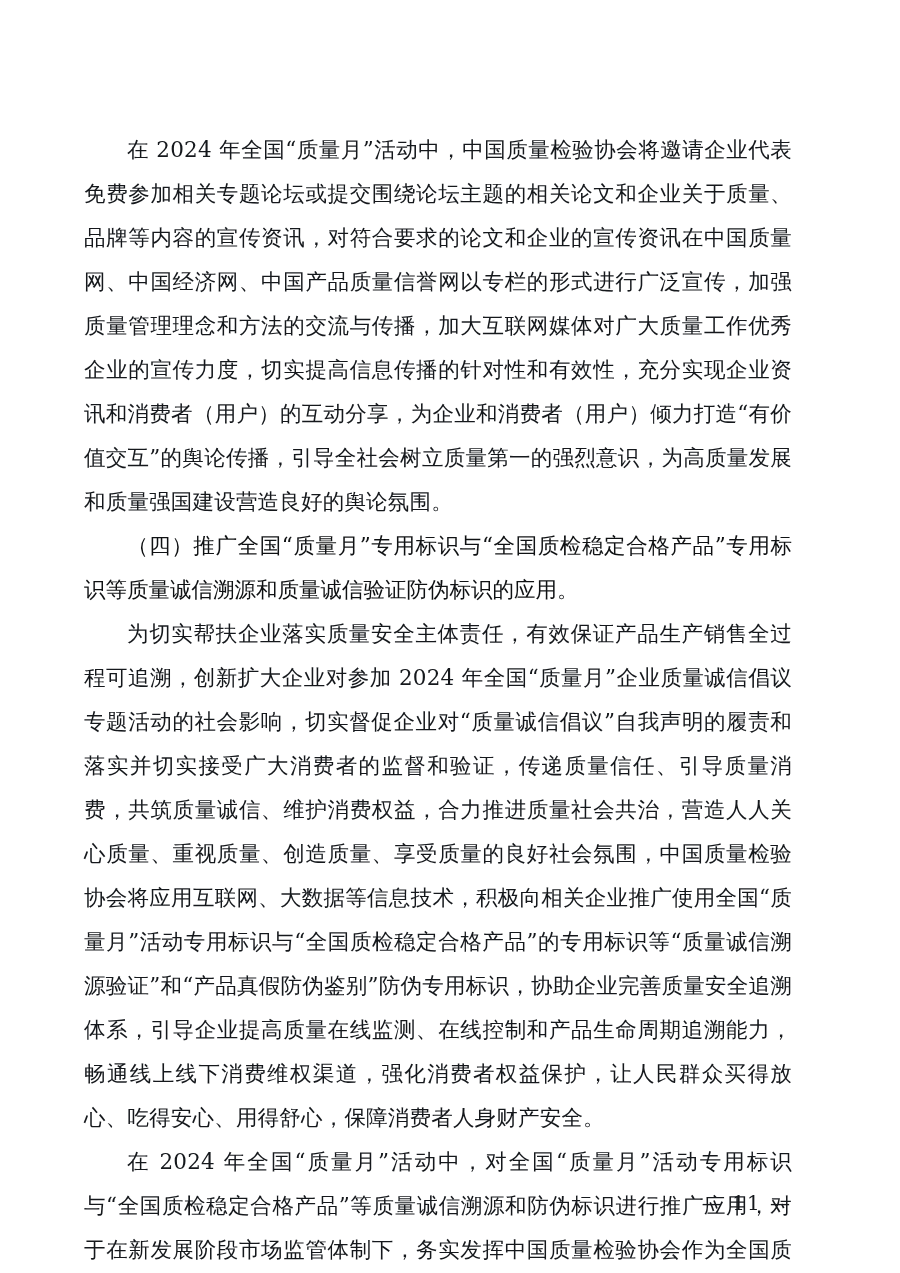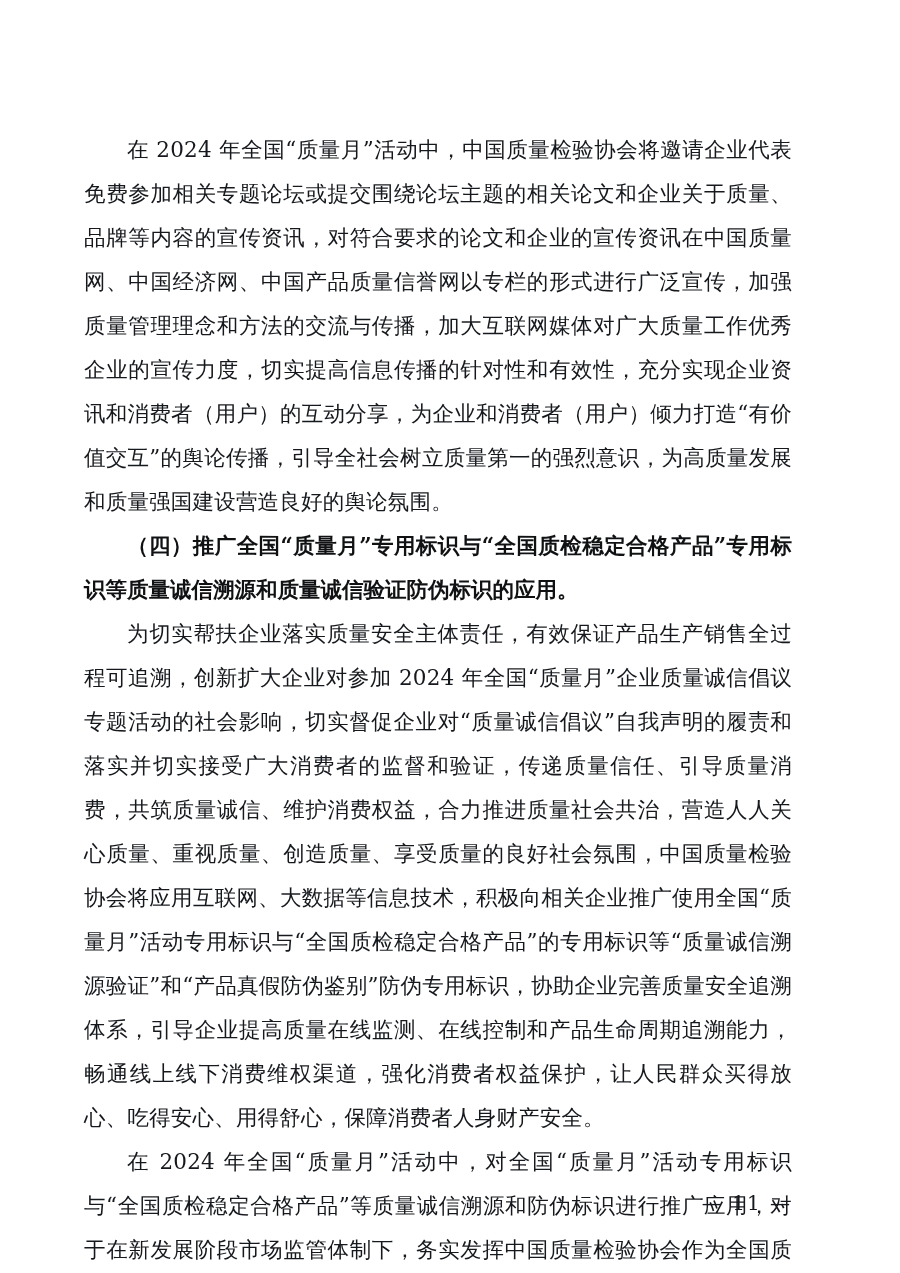--- a/index.html
+++ b/index.html
@@ -32,21 +32,21 @@
     letter-spacing: 0.2px;
     color: #15181c;
   }
   p {
     margin: 0;
   }
   .indent {
     text-indent: 2em;
   }
   .heading {
-    font-weight: bold;
+    font-weight: normal;
     text-indent: 2em;
     font-size: 21.5px;
     line-height: 44px;
     text-align: justify;
     text-justify: inter-ideograph;
     color: #0f1113;
   }
   .page-number {
     position: absolute;
     right: 108px;

